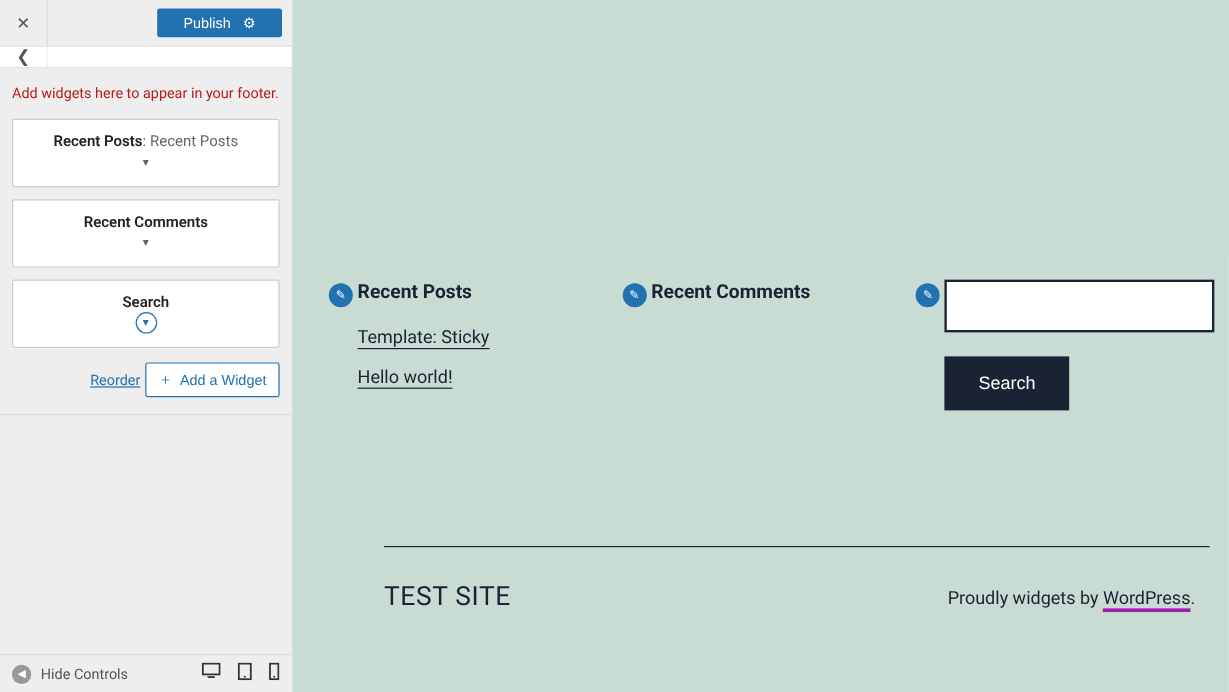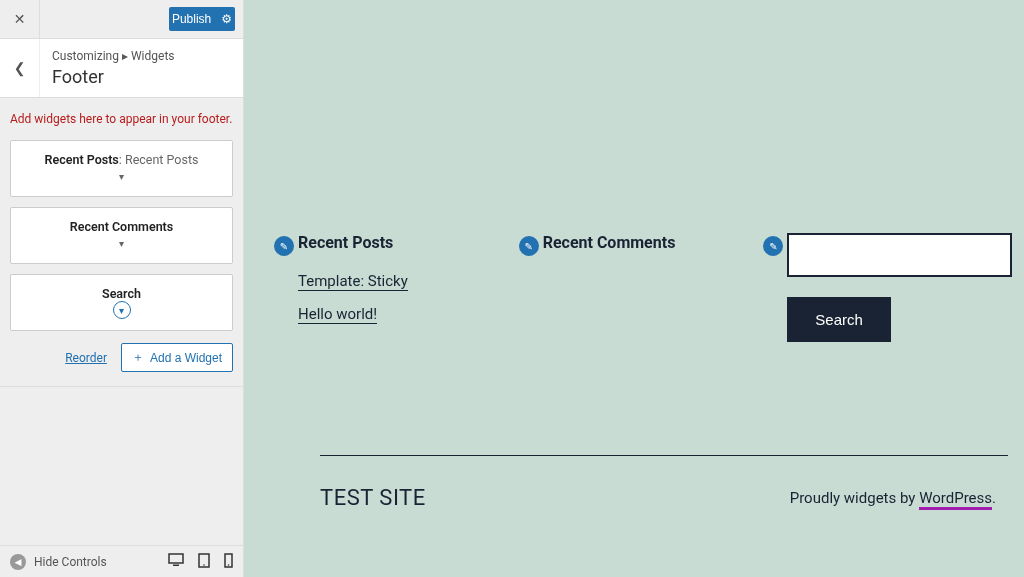--- a/index.html
+++ b/index.html
@@ -42,21 +42,21 @@
       flex: 1;
       display: flex;
       justify-content: flex-end;
       align-items: center;
       padding: 6px 8px;
     }
     .publish-btn {
       background: #2271b1;
       color: #fff;
       border: none;
-      padding: 5px 3px;
+      padding: 5px 22px;
       font-size: 12px;
       display: flex;
       align-items: center;
       gap: 10px;
       cursor: pointer;
       border-radius: 2px;
     }
     .publish-btn .gear {
       font-size: 12px;
     }
@@ -125,21 +125,21 @@
     }
     .chevron.circled {
       border: 1px solid #2271b1;
       border-radius: 50%;
       color: #2271b1;
     }
     .widget-actions {
       display: flex;
       justify-content: flex-end;
       align-items: center;
-      gap: 14px;
+      gap: 4px;
       padding: 2px 10px 14px;
       border-bottom: 1px solid #ddd;
     }
     .reorder-link {
       color: #2271b1;
       text-decoration: underline;
       font-size: 12px;
       cursor: pointer;
     }
     .add-widget-btn {
@@ -301,28 +301,20 @@
         <span>Publish</span>
         <span class="gear">⚙</span>
       </button>
     </div>
   </div>
 
   <div class="breadcrumb-row">
     <div class="back-btn">
       <span>❮</span>
     </div>
-    <div class="breadcrumb-text">
-      <div class="crumbs">
-        <span>Customizing</span>
-        <span>▸</span>
-        <span>Widgets</span>
-      </div>
-      <div class="heading">Footer</div>
-    </div>
   </div>
 
   <div class="desc">Add widgets here to appear in your footer.</div>
 
   <div class="widget-list">
     <div class="widget-item">
       <span class="label">
         <span class="bold">Recent Posts</span><span class="sub">: Recent Posts</span>
       </span>
       <span class="chevron">▾</span>

